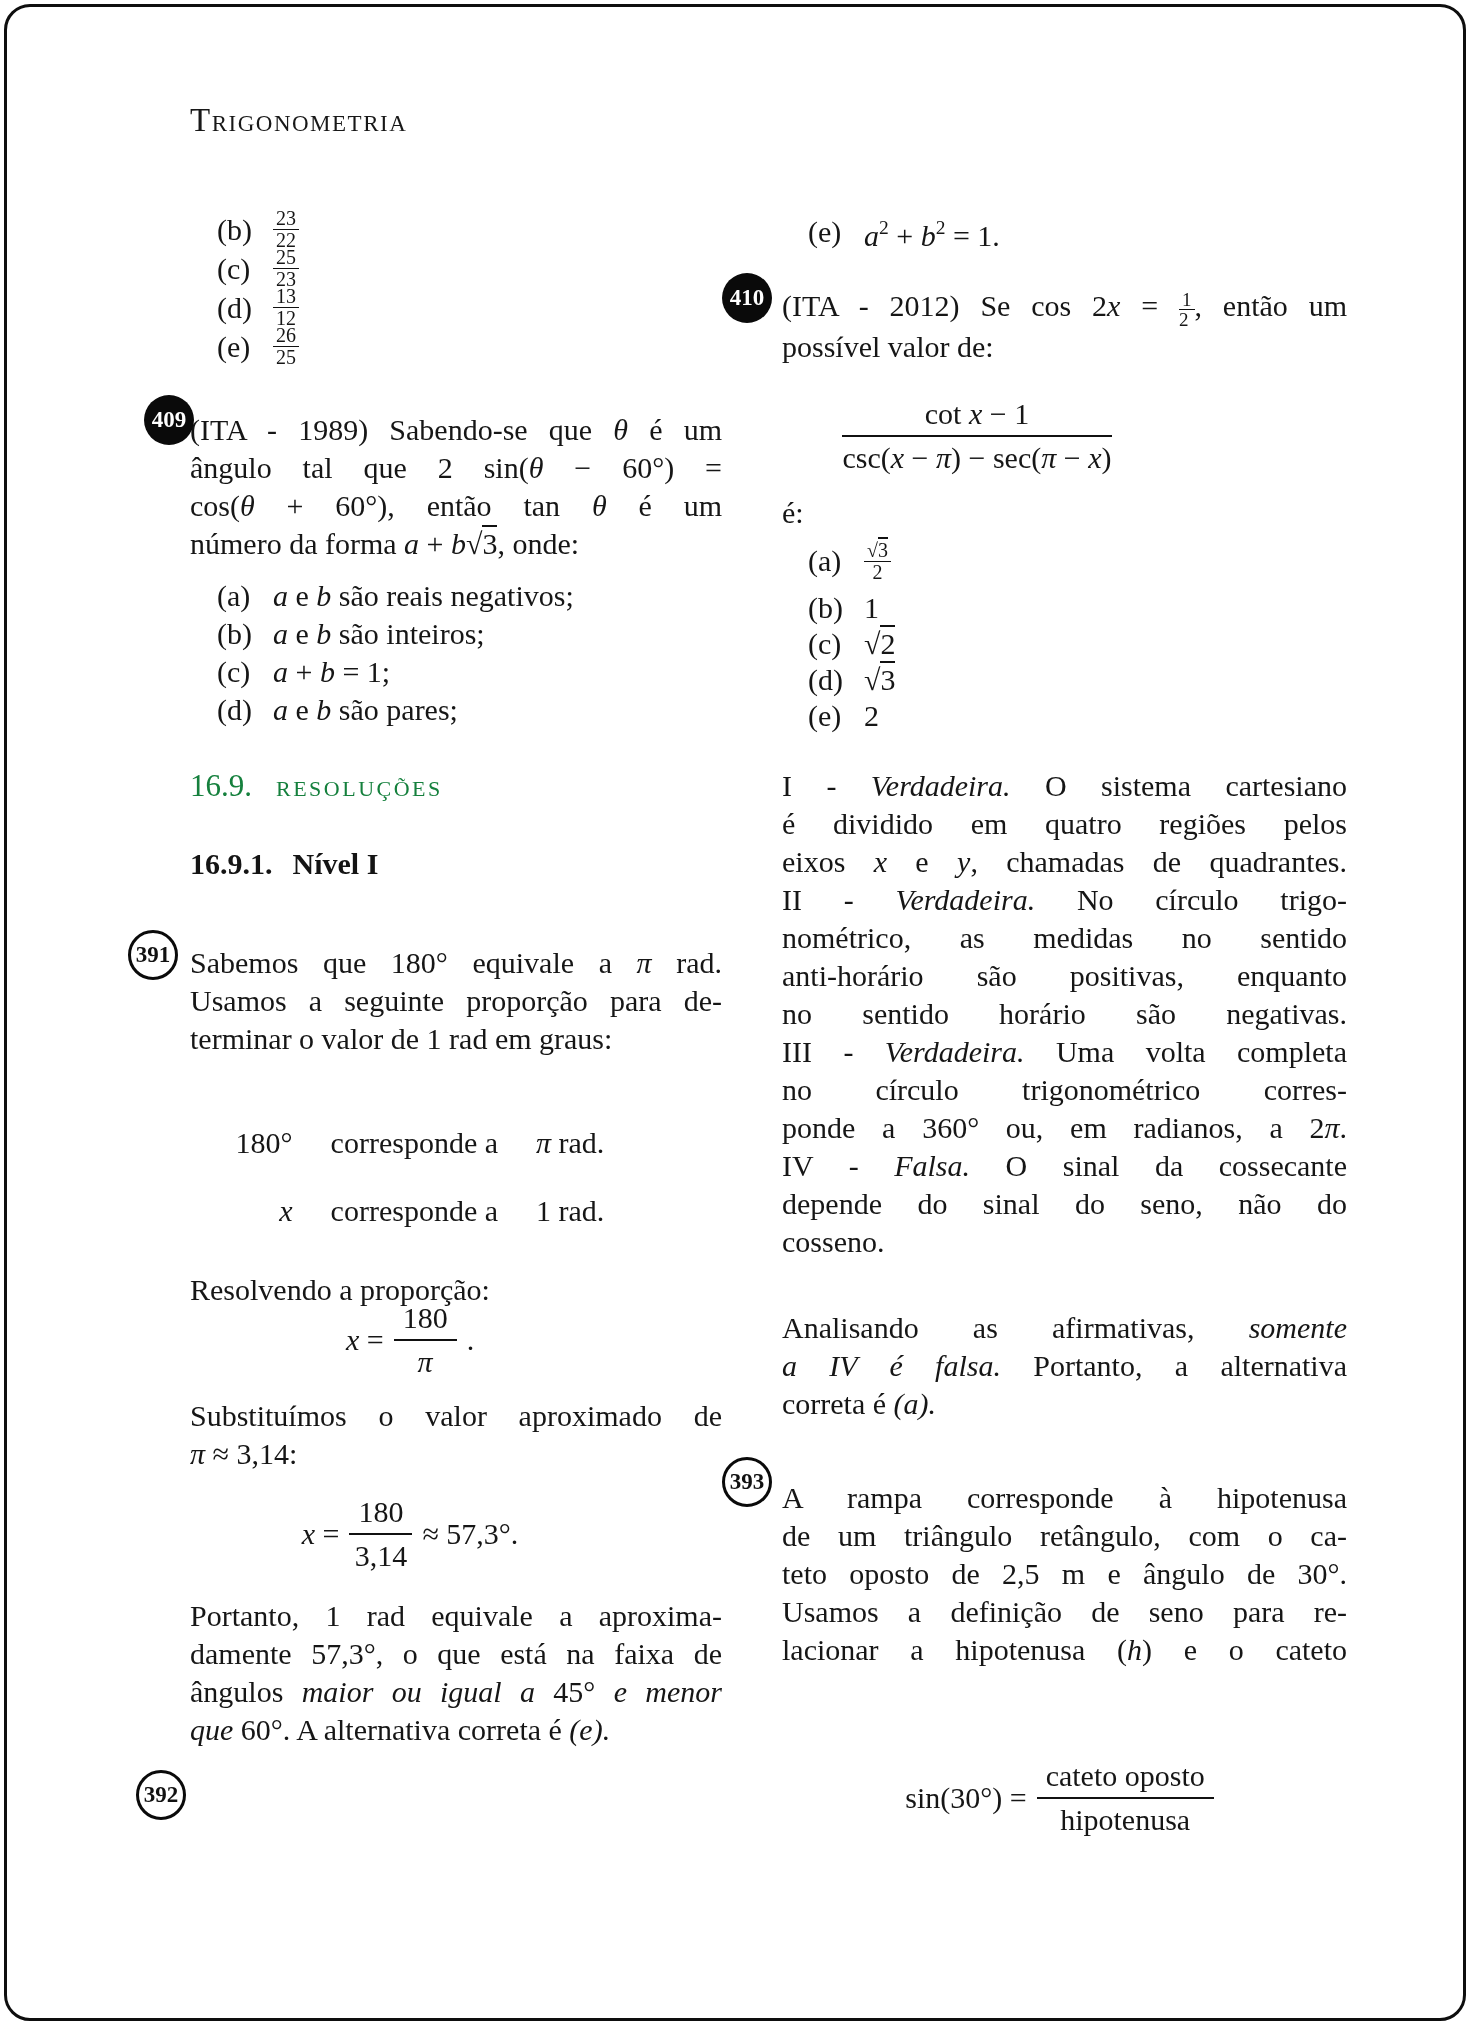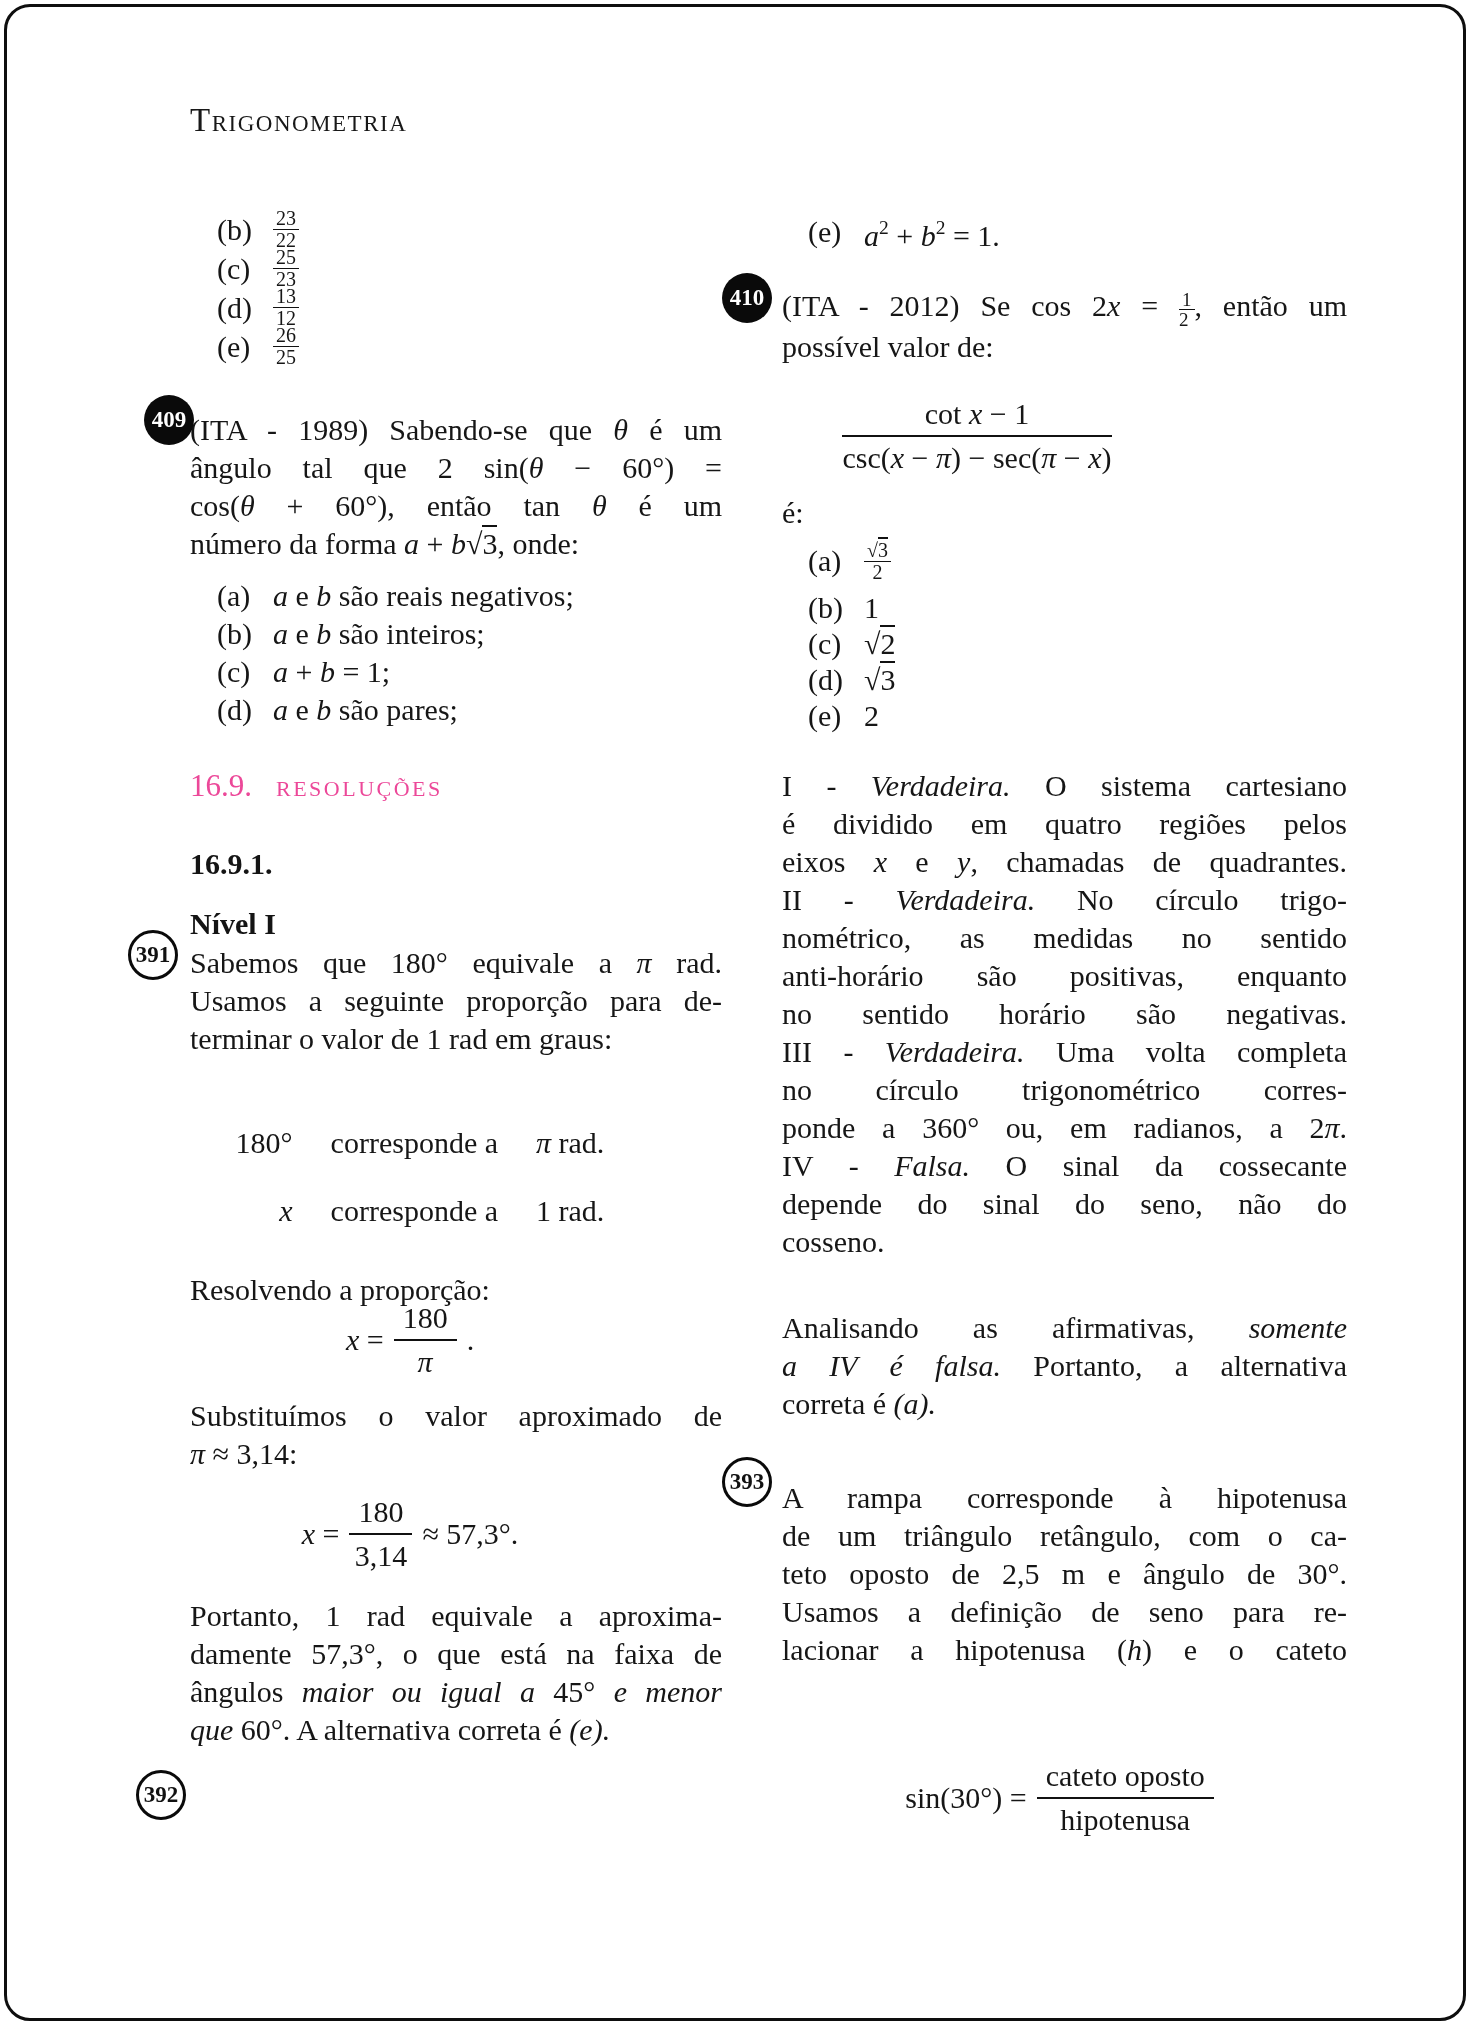--- a/index.html
+++ b/index.html
@@ -43,23 +43,23 @@
   .dmath{display:flex;align-items:center;justify-content:center;font-size:30px;}
   .frac{display:inline-flex;flex-direction:column;text-align:center;margin:0 10px;}
   .frac .fn{border-bottom:2px solid #111;padding:0 9px 3px;line-height:36px;}
   .frac .fd{padding-top:3px;line-height:36px;}
   
   .prop{display:grid;grid-template-columns:auto auto auto;column-gap:38px;row-gap:30px;
         justify-content:center;font-size:30px;line-height:38px;}
   .prop .c1{justify-self:end;}
   .prop .c3{justify-self:start;}
   
-  .sec-h{display:flex;gap:24px;font-size:31px;line-height:40px;color:#ec4899;}
+  .sec-h{display:flex;gap:24px;font-size:31px;line-height:40px;color:#15803d;}
   .sec-h .sect{font-variant:small-caps;letter-spacing:2.5px;}
-  .subsec-h{display:flex;gap:20px;font-size:30px;line-height:40px;font-weight:bold;color:#141414;flex-direction:column;}
+  .subsec-h{display:flex;gap:20px;font-size:30px;line-height:40px;font-weight:bold;color:#141414;}
   
   .tops .opt-row{height:39px;}
 </style>
 </head>
 <body>
 
 <div class="page">
   <div class="page-border"></div>
 
   <div class="page-header">Trigonometria</div>

